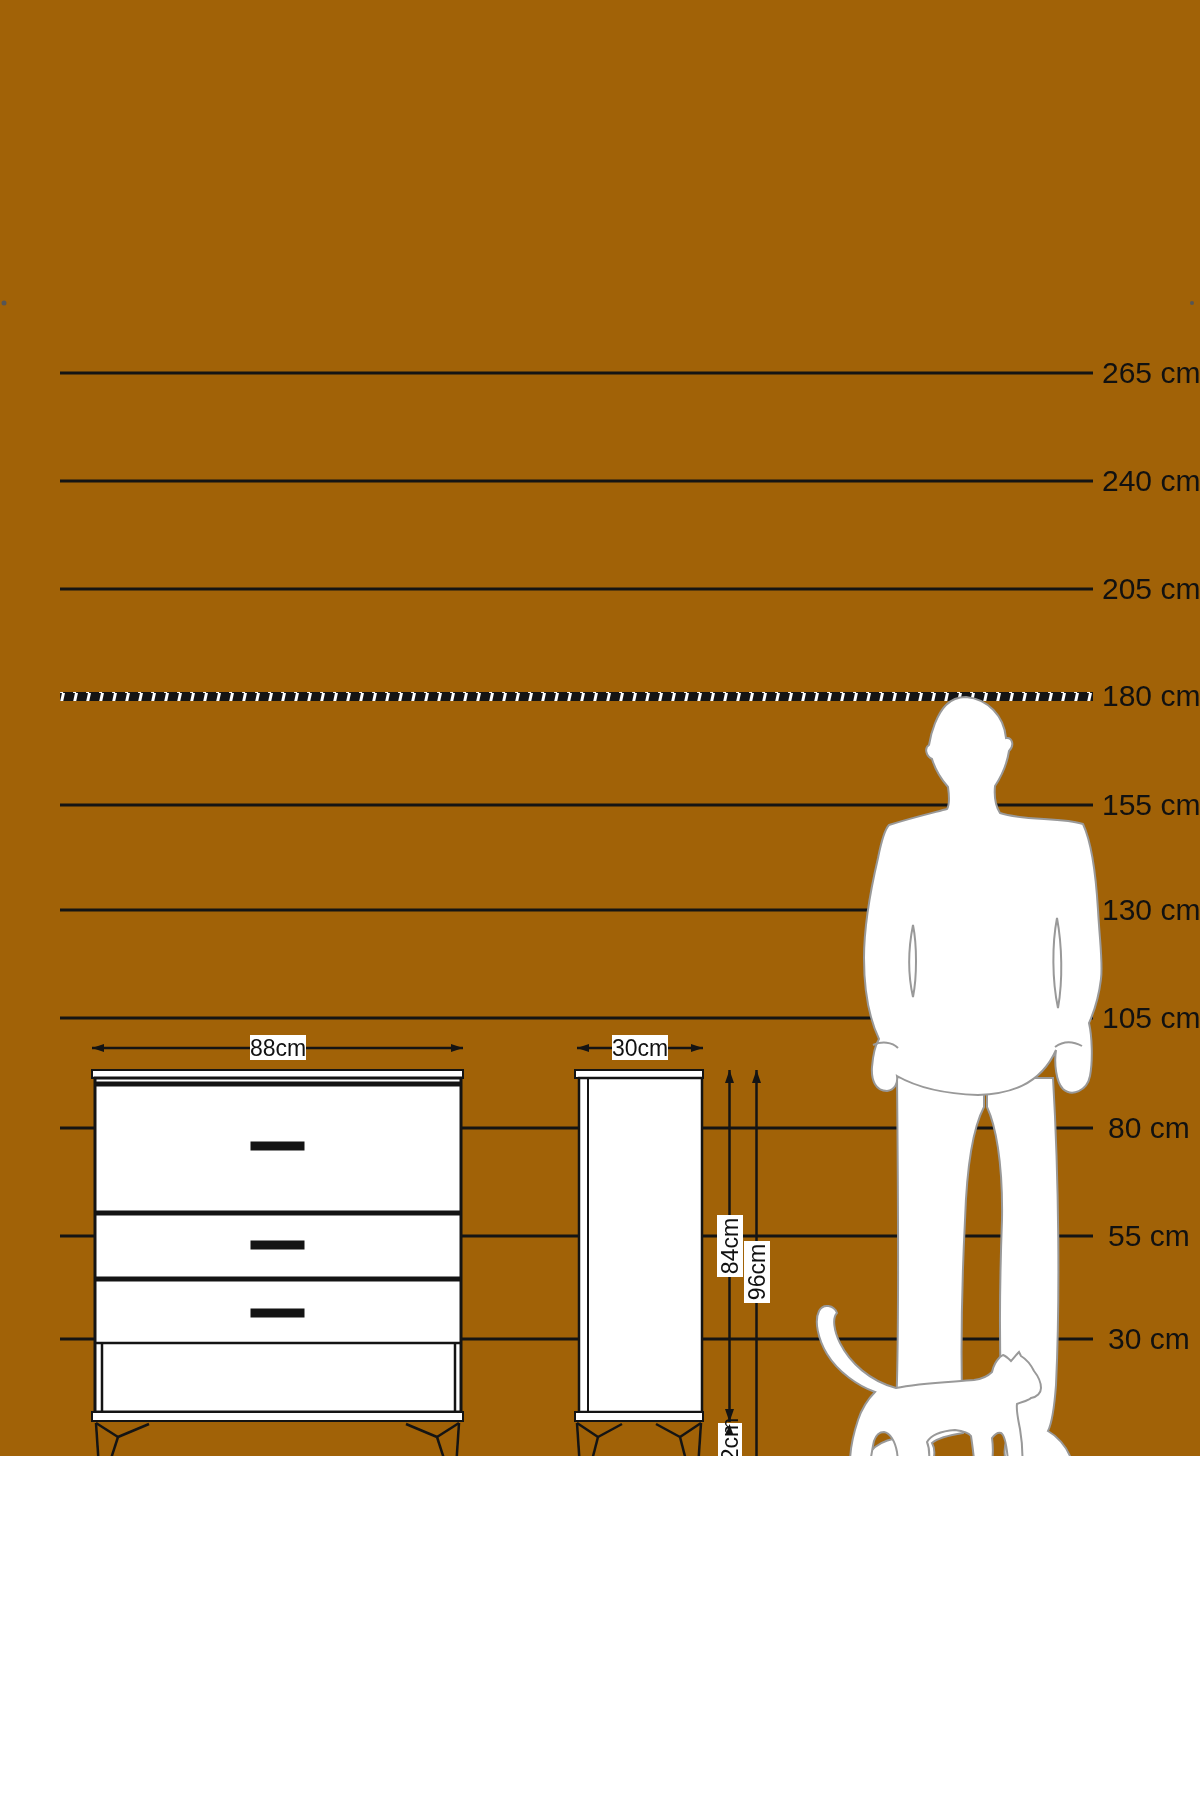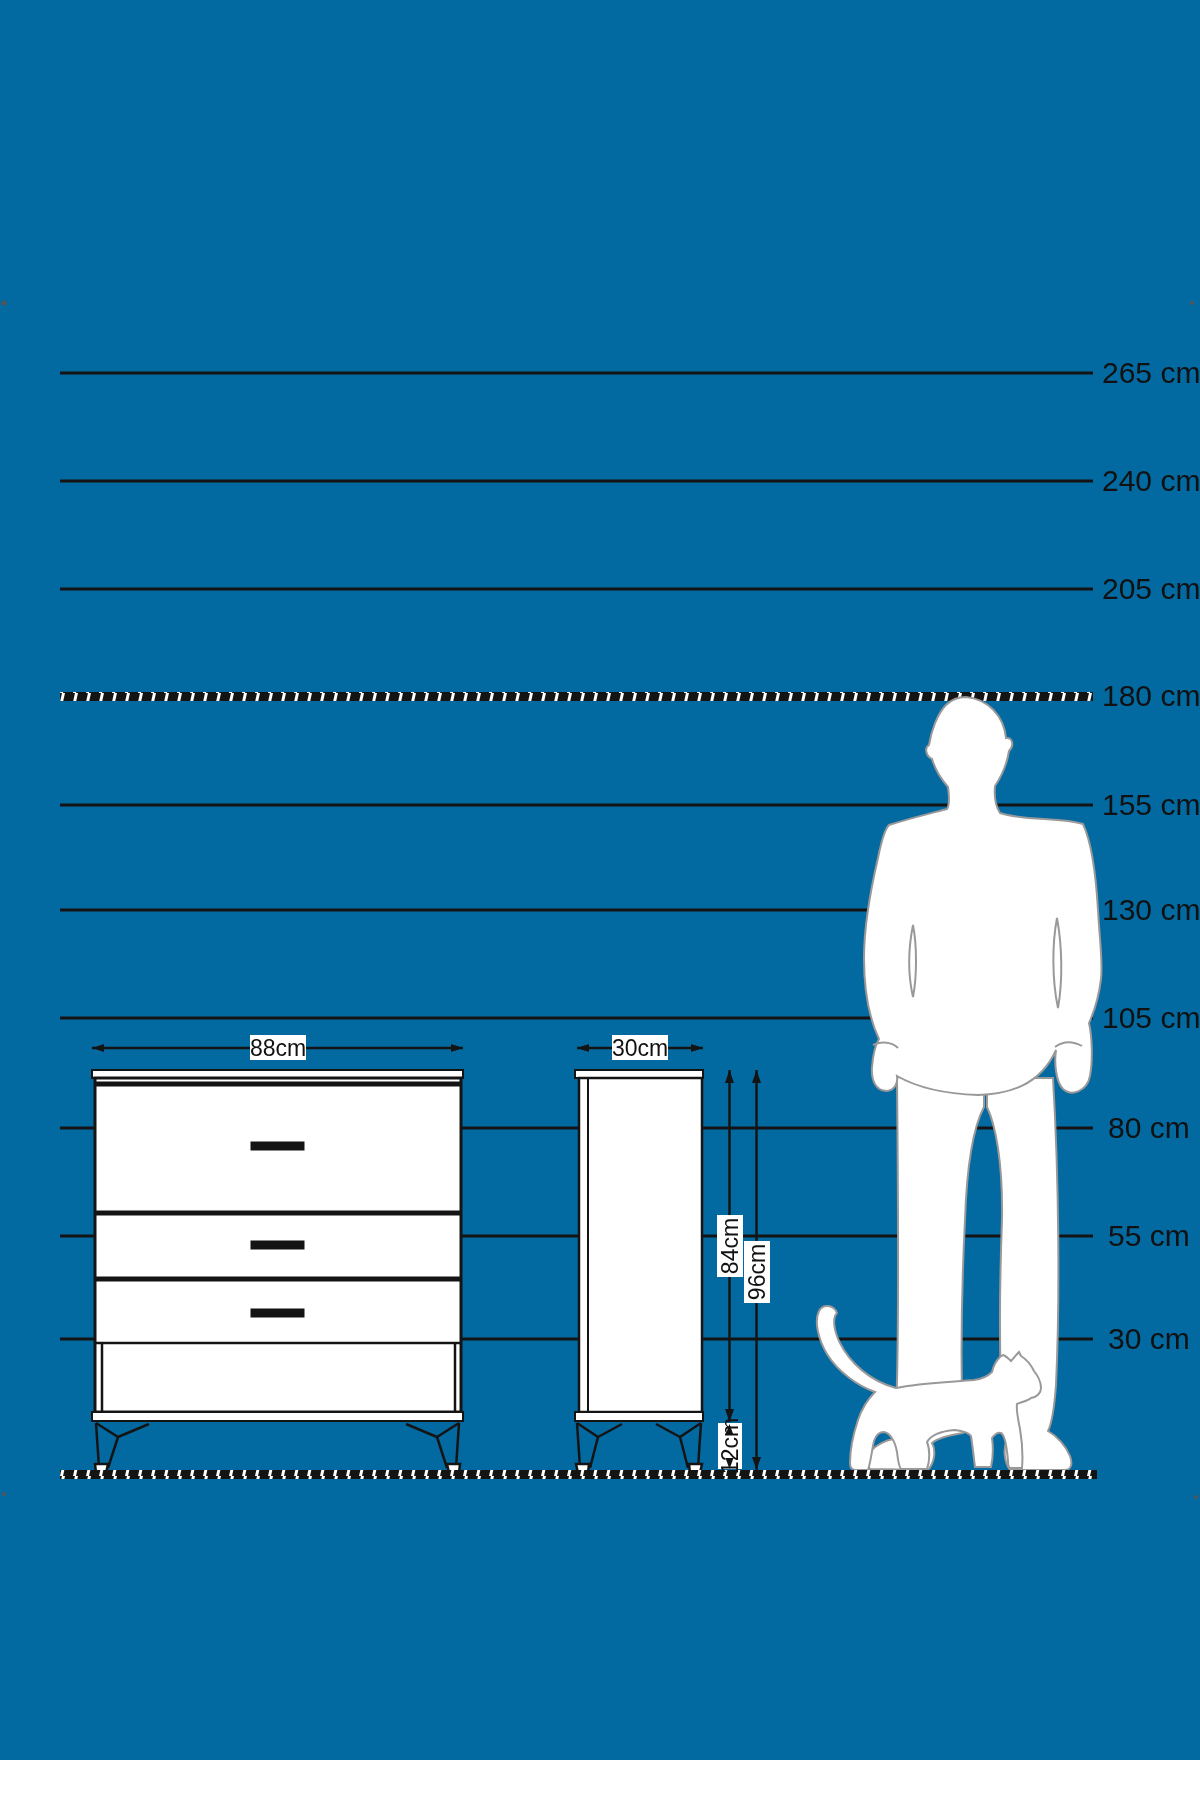--- a/index.html
+++ b/index.html
@@ -1,16 +1,16 @@
 <!DOCTYPE html>
 <html><head>
 <meta charset="utf-8">
 <style>
   html,body{margin:0;padding:0;background:#fff;}
-  .page{position:relative;width:1200px;height:1760px;background:#0369a1;overflow:hidden;
+  .page{position:relative;width:1200px;height:1456px;background:#a16207;overflow:hidden;
         font-family:"Liberation Sans", sans-serif;}
   svg{position:absolute;left:0;top:0;}
   text{font-family:"Liberation Sans", sans-serif;fill:#111;}
   .ruler-label{font-size:30px;}
   .dim-label{font-size:23px;}
 </style>
 </head>
 <body>
 
 <div class="page">

